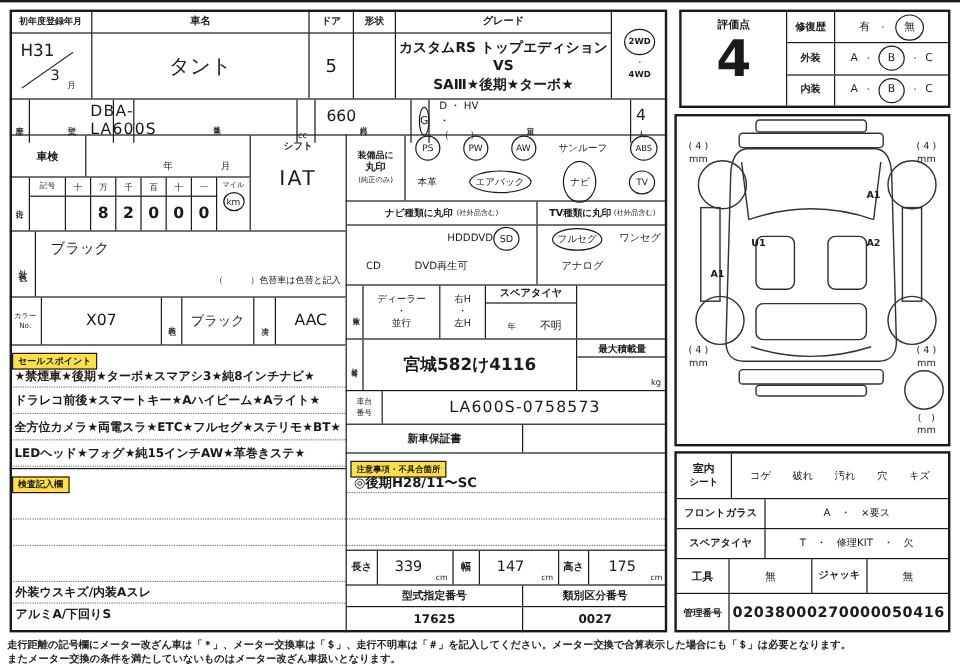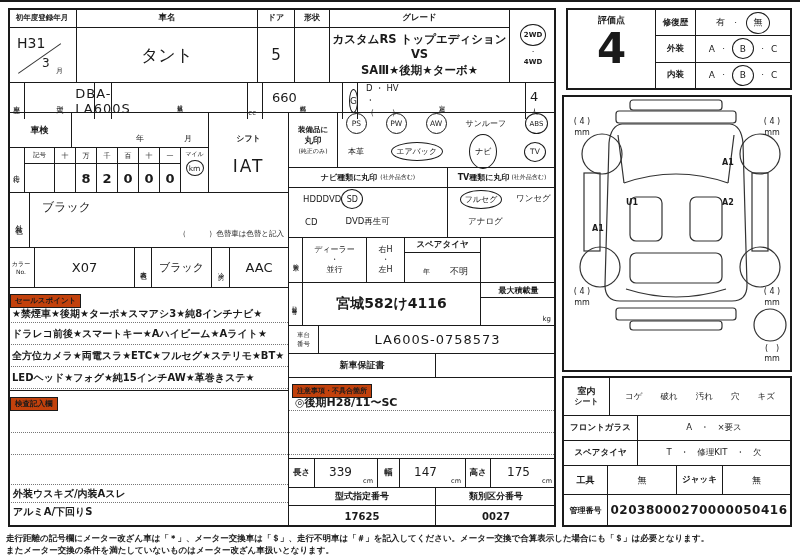--- a/index.html
+++ b/index.html
@@ -8,21 +8,21 @@
 #sheet{position:relative;width:800px;height:557px;background:#fff;overflow:hidden}
 .abs{position:absolute}
 .br{border-right:1px solid var(--ink)}
 .bb{border-bottom:1px solid var(--ink)}
 .bt{border-top:1px solid var(--ink)}
 .bl{border-left:1px solid var(--ink)}
 .fc{display:flex;align-items:center;justify-content:center}
 .fcol{display:flex;flex-direction:column}
 .vert{writing-mode:vertical-rl;text-orientation:upright;letter-spacing:1px;display:flex;align-items:center;justify-content:center}
 .circ{display:inline-flex;align-items:center;justify-content:center;border:1.5px solid var(--ink);border-radius:50%;background:transparent}
-.tab{display:inline-block;border:1px solid var(--ink);padding:1px 4px;font-size:7.5px;font-weight:bold;background:#c2410c}
+.tab{display:inline-block;border:1px solid var(--ink);padding:1px 4px;font-size:7.5px;font-weight:bold;background:#fde047}
 .dotted{border-bottom:1px dotted #777}
 .lab{font-weight:bold}
 .num{font-weight:bold}
 svg{display:block}
 </style>
 </head>
 <body>
 
 <div id="sheet">
 
@@ -107,21 +107,21 @@
             <div class="br fc num" style="width:21px;font-size:13px">0</div>
             <div class="fcol" style="flex:1;align-items:center;justify-content:flex-start;margin-top:-14px">
               <span style="font-size:6px">マイル</span>
               <span class="circ" style="width:18px;height:16px;font-size:7.5px;margin-top:1px">km</span>
             </div>
           </div>
         </div>
       </div>
     </div>
     <div class="bl fcol" style="flex:1;align-items:center">
-      <span class="lab" style="font-size:8px;margin-top:20px">シフト</span>
+      <span class="lab" style="font-size:8px;margin-top:3px">シフト</span>
       <span style="font-size:17px;margin-top:12px;letter-spacing:2px">IAT</span>
     </div>
   </div>
 
   <div class="abs bt" style="left:8px;top:192px;width:280px;height:55px;display:flex">
     <div class="br vert" style="width:22px;font-size:7.5px">外装色</div>
     <div style="flex:1;position:relative">
       <span class="abs" style="left:12px;top:6px;font-size:12px">ブラック</span>
       <span class="abs" style="right:4px;bottom:8px;font-size:7.5px">（　　　）色替車は色替と記入</span>
     </div>
@@ -178,21 +178,21 @@
       </div>
     </div>
   </div>
 
   <div class="abs bt bl" style="left:288px;top:167px;width:268px;height:70px;display:flex">
     <div class="br fcol" style="width:159px">
       <div class="bb fc" style="height:20px;gap:3px">
         <span style="font-size:8px;font-weight:bold">ナビ種類に丸印</span>
         <span style="font-size:6px">(社外品含む)</span>
       </div>
-      <div style="flex:1;display:flex;align-items:center;justify-content:flex-start;padding:0 14px">
+      <div style="flex:1;display:flex;align-items:center;justify-content:flex-end;padding:0 14px">
         <span style="font-size:8.5px">HDD</span>
         <span style="font-size:8.5px">DVD</span>
         <span class="circ" style="width:22px;height:20px;font-size:8px">SD</span>
       </div>
       <div style="flex:1;display:flex;align-items:center;gap:28px;padding:0 0 4px 16px">
         <span style="font-size:8.5px">CD</span>
         <span style="font-size:8.5px">DVD再生可</span>
       </div>
     </div>
     <div class="fcol" style="flex:1">

